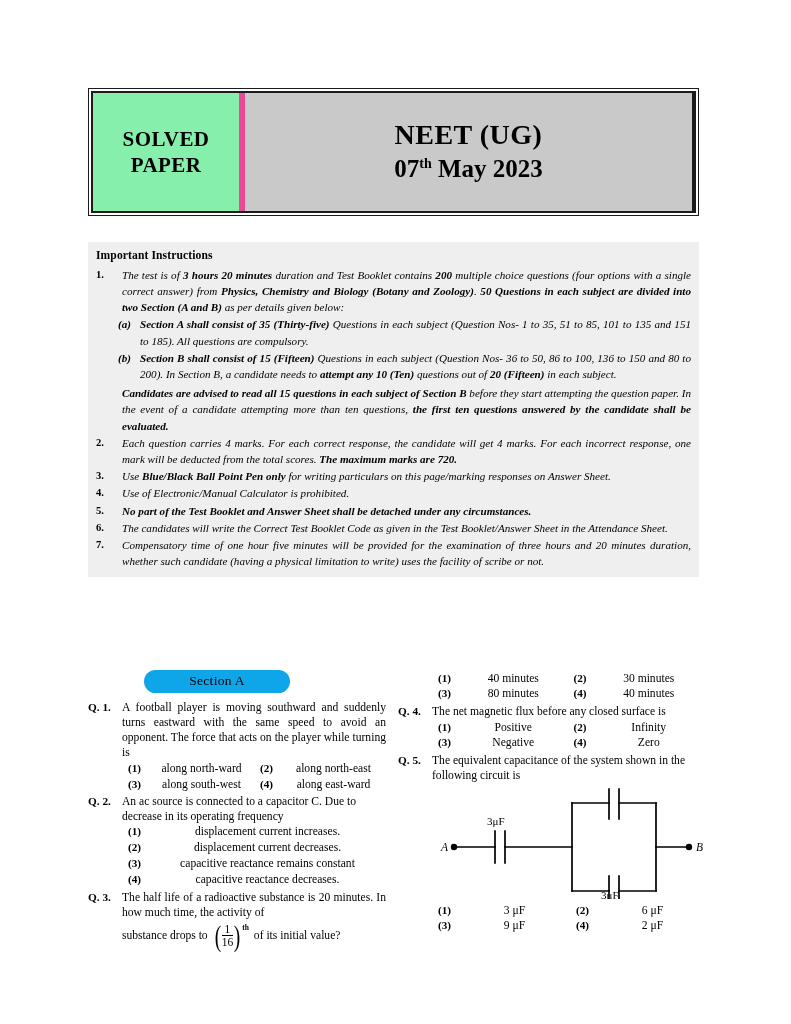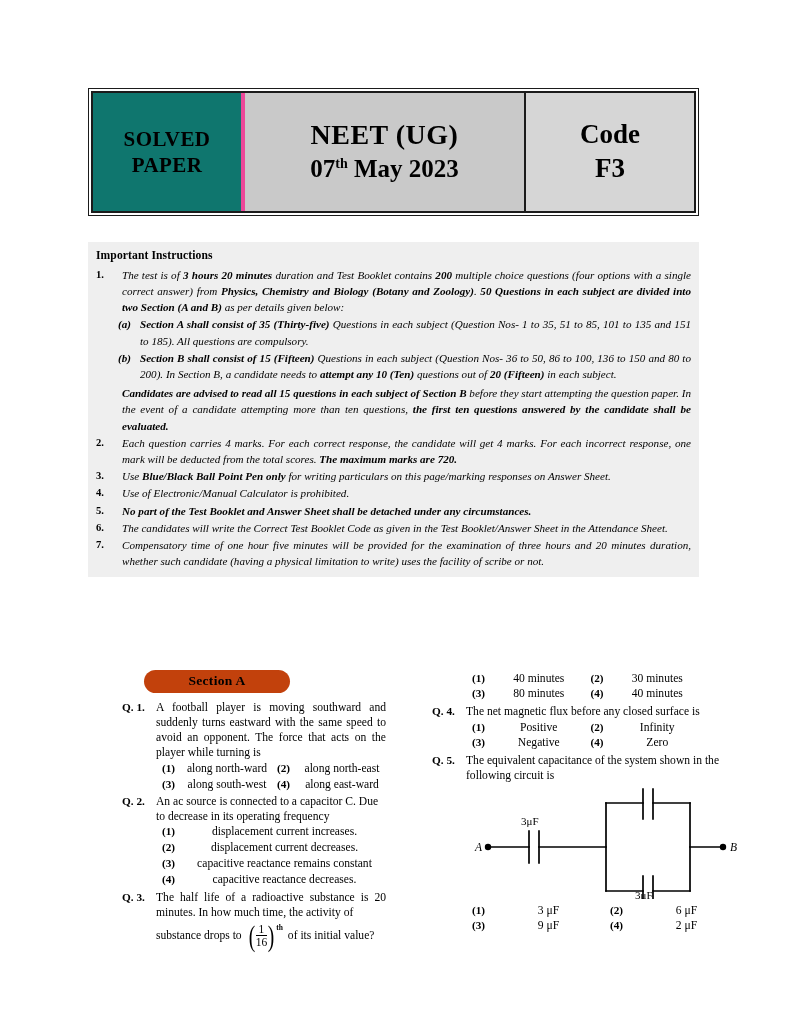--- a/index.html
+++ b/index.html
@@ -44,22 +44,22 @@
   }
   .mh-cell {
     display: flex;
     align-items: center;
     justify-content: center;
     text-align: center;
     box-sizing: border-box;
   }
   .mh-left {
     width: 152px;
-    background: #0f766e;
-    border-right: 4px solid #ec4899;
+    background: #86efac;
+    border-right: 6px solid #ec4899;
     flex-direction: column;
     font-weight: bold;
     font-size: 21px;
     letter-spacing: 0.4px;
     line-height: 1.25;
   }
   .mh-mid {
     flex: 1;
     background: #c9c9c9;
     border-right: 2px solid #1b1b1b;
@@ -167,43 +167,42 @@
     width: 615px;
     display: flex;
   }
   .col { width: 305px; }
   .col-left { padding-right: 6px; }
   .col-right { padding-left: 6px; }
 
   .section-pill {
     width: 146px;
     margin: 0 auto 7px 56px;
-    background: #c2410c;
+    background: #0ea5e9;
     border-radius: 12px;
     text-align: center;
-    font-weight: bold;
+    font-weight: normal;
     font-size: 13.5px;
     padding: 3px 0 4px 0;
     letter-spacing: 0.3px;
   }
 
   .q {
     display: flex;
     align-items: flex-start;
     margin-bottom: 2px;
     font-size: 11.6px;
     line-height: 1.30;
   }
   .q-num {
     flex: 0 0 34px;
     width: 34px;
     font-weight: bold;
     font-size: 11.3px;
     padding-top: 0px;
-    margin-left: 34px;
   }
   .q-body { flex: 1; }
   .q-text { text-align: justify; }
   .q-text.nj { text-align: left; }
 
   .opts2 {
     display: flex;
     flex-wrap: wrap;
     margin-top: 1px;
   }
@@ -280,24 +279,20 @@
 
   <div class="masthead">
     <div class="masthead-inner">
       <div class="mh-cell mh-left">
         <div>SOLVED</div>
         <div>PAPER</div>
       </div>
       <div class="mh-cell mh-mid">
         <div class="line1">NEET (UG)</div>
         <div class="line2"><span>07</span><sup>th</sup><span> May 2023</span></div>
-      </div>
-      <div class="mh-cell mh-right">
-        <div>Code</div>
-        <div>F3</div>
       </div>
     </div>
   </div>
 
   <div class="instructions">
     <div class="instr-title">Important Instructions</div>
 
     <div class="instr-row">
       <div class="instr-num">1.</div>
       <div class="instr-body">The test is of <b class="s">3 hours 20 minutes</b> duration and Test Booklet contains <b class="s">200</b> multiple choice questions (four options with a single correct answer) from <b class="s">Physics, Chemistry and Biology (Botany and Zoology)</b>. <b class="s">50 Questions in each subject are divided into two Section (A and B)</b> as per details given below:</div>

